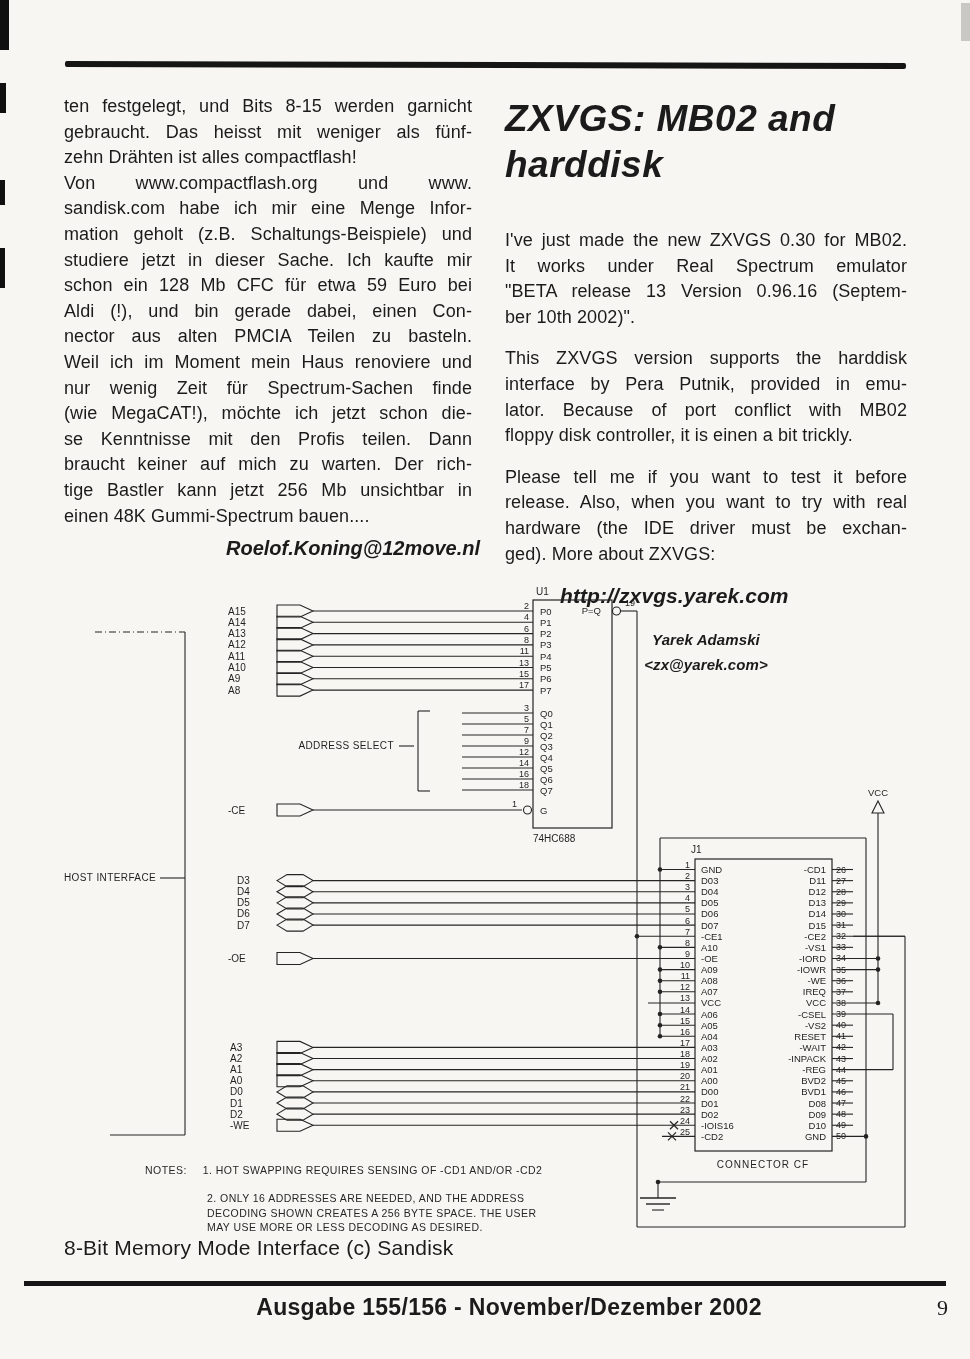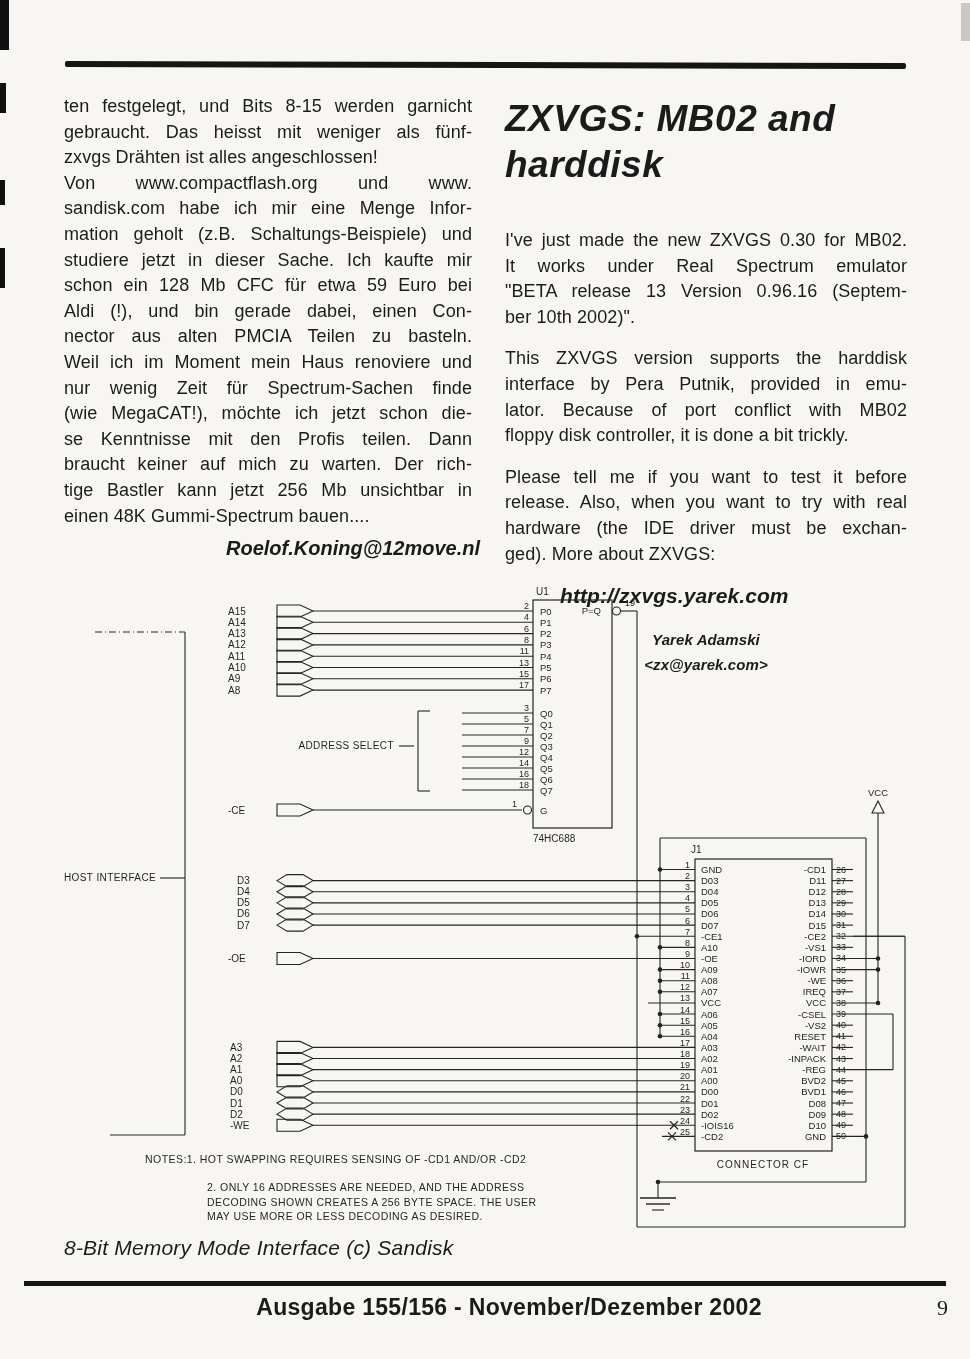--- a/index.html
+++ b/index.html
@@ -15,23 +15,23 @@
   .jlast{text-align-last:left;}
   #right-col .para{margin-bottom:16px;}
   #headline{font-size:37px;line-height:46px;font-weight:bold;font-style:italic;
             letter-spacing:0.5px;margin-bottom:40px;}
   #signature{margin-top:9px;text-align:right;font-weight:bold;font-style:italic;font-size:20px;padding-right:2px;}
   #zx-link{font-weight:bold;font-style:italic;font-size:21px;padding-left:55px;margin-top:12px;}
   #author{margin-top:18px;text-align:center;font-weight:bold;font-style:italic;font-size:15px;line-height:25px;}
   #schem{position:absolute;left:0;top:0;width:970px;height:1359px;}
   #schem text{font-family:"Liberation Sans",sans-serif;}
   #notes{position:absolute;left:145px;top:1153px;font-size:10.5px;letter-spacing:0.45px;color:#262626;}
-  #notes .n1{display:flex;gap:0;}
+  #notes .n1{display:flex;gap:16px;margin-top:11px;}
   #notes .n2{margin:15px 0 0 62px;line-height:14.5px;width:340px;}
-  #caption{position:absolute;left:64px;top:1236px;font-style:italic;font-size:21px;letter-spacing:0.2px;}
+  #caption{position:absolute;left:64px;top:1236px;font-size:21px;letter-spacing:0.2px;}
   #footer-issue{position:absolute;left:0;top:1294px;width:100%;text-align:center;
                 font-family:Liberation Sans, sans-serif;font-weight:bold;font-size:23px;letter-spacing:0.3px;}
   #page-number{position:absolute;right:70px;top:1295px;font-family:"Liberation Serif",serif;font-size:22px;}
   .artifact{position:absolute;background:#101010;}
 </style>
 </head>
 <body>
 
 <div class="page">
 
@@ -40,21 +40,21 @@
   <div class="artifact" style="left:0;top:180px;width:5px;height:25px;"></div>
   <div class="artifact" style="left:0;top:248px;width:5px;height:40px;"></div>
   <div class="artifact" style="left:961px;top:3px;width:9px;height:38px;background:#c9c8c4;"></div>
 
   <div id="top-rule" class="rule"></div>
 
   <div id="left-col" class="col">
       <div class="para">
         <div class="jline">ten festgelegt, und Bits 8-15 werden garnicht</div>
         <div class="jline">gebraucht. Das heisst mit weniger als fünf-</div>
-        <div class="jline jlast">zxvgs Drähten ist alles angeschlossen!</div>
+        <div class="jline jlast">zehn Drähten ist alles compactflash!</div>
       </div>
       <div class="para">
         <div class="jline">Von www.compactflash.org und www.</div>
         <div class="jline">sandisk.com habe ich mir eine Menge Infor-</div>
         <div class="jline">mation geholt (z.B. Schaltungs-Beispiele) und</div>
         <div class="jline">studiere jetzt in dieser Sache. Ich kaufte mir</div>
         <div class="jline">schon ein 128 Mb CFC für etwa 59 Euro bei</div>
         <div class="jline">Aldi (!), und bin gerade dabei, einen Con-</div>
         <div class="jline">nector aus alten PMCIA Teilen zu basteln.</div>
         <div class="jline">Weil ich im Moment mein Haus renoviere und</div>
@@ -79,21 +79,21 @@
         <div class="para">
           <div class="jline">I've just made the new ZXVGS 0.30 for MB02.</div>
           <div class="jline">It works under Real Spectrum emulator</div>
           <div class="jline">"BETA release 13 Version 0.96.16 (Septem-</div>
           <div class="jline jlast">ber 10th 2002)".</div>
         </div>
         <div class="para">
           <div class="jline">This ZXVGS version supports the harddisk</div>
           <div class="jline">interface by Pera Putnik, provided in emu-</div>
           <div class="jline">lator. Because of port conflict with MB02</div>
-          <div class="jline jlast">floppy disk controller, it is done a bit trickly.</div>
+          <div class="jline jlast">floppy disk controller, it is einen a bit trickly.</div>
         </div>
         <div class="para">
           <div class="jline">Please tell me if you want to test it before</div>
           <div class="jline">release. Also, when you want to try with real</div>
           <div class="jline">hardware (the IDE driver must be exchan-</div>
           <div class="jline jlast">ged). More about ZXVGS:</div>
         </div>
       </div>
     <div id="zx-link">http://zxvgs.yarek.com</div>
     <div id="author">

